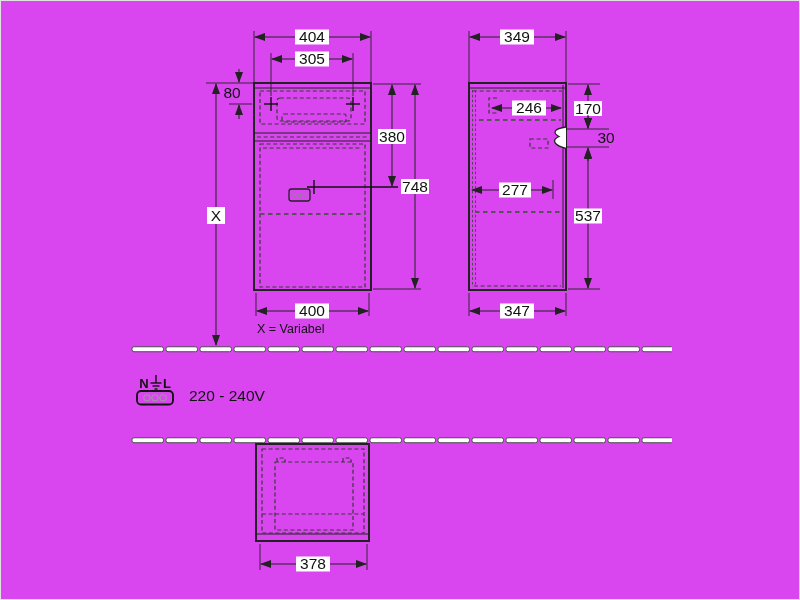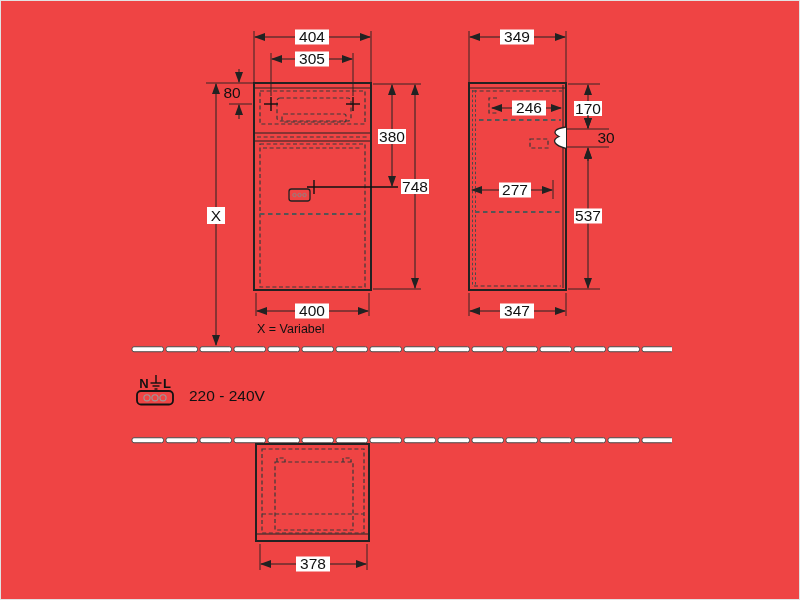--- a/index.html
+++ b/index.html
@@ -1,17 +1,17 @@
 <!DOCTYPE html>
 <html><head>
 <meta charset="utf-8">
 <style>
   html,body{margin:0;padding:0;background:#fff;}
   .canvas{
-    position:relative;width:800px;height:600px;background:#ef4444;
+    position:relative;width:800px;height:600px;background:#d946ef;
     border:1px solid #e2e2e2;box-sizing:border-box;
     font-family:"Liberation Sans", sans-serif;
   }
   svg{display:block;}
   .outline{fill:none;stroke:#222;stroke-width:2;}
   .thin{stroke:#222;stroke-width:1;fill:none;}
   .dash{fill:none;stroke:#3a3a3a;stroke-width:1.2;stroke-dasharray:4 2.6;}
   .dashlight{fill:none;stroke:#4a4a4a;stroke-width:1;stroke-dasharray:2.6 2.2;}
   .dashbold{fill:none;stroke:#555;stroke-width:2.2;stroke-dasharray:4.5 3.5;}
   .dim{stroke:#222;stroke-width:1;fill:none;}

